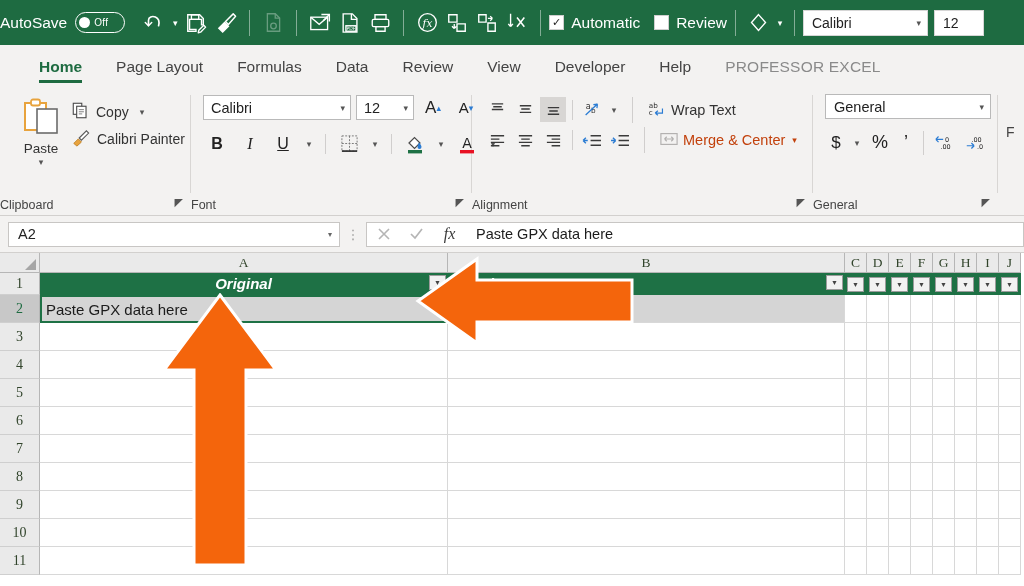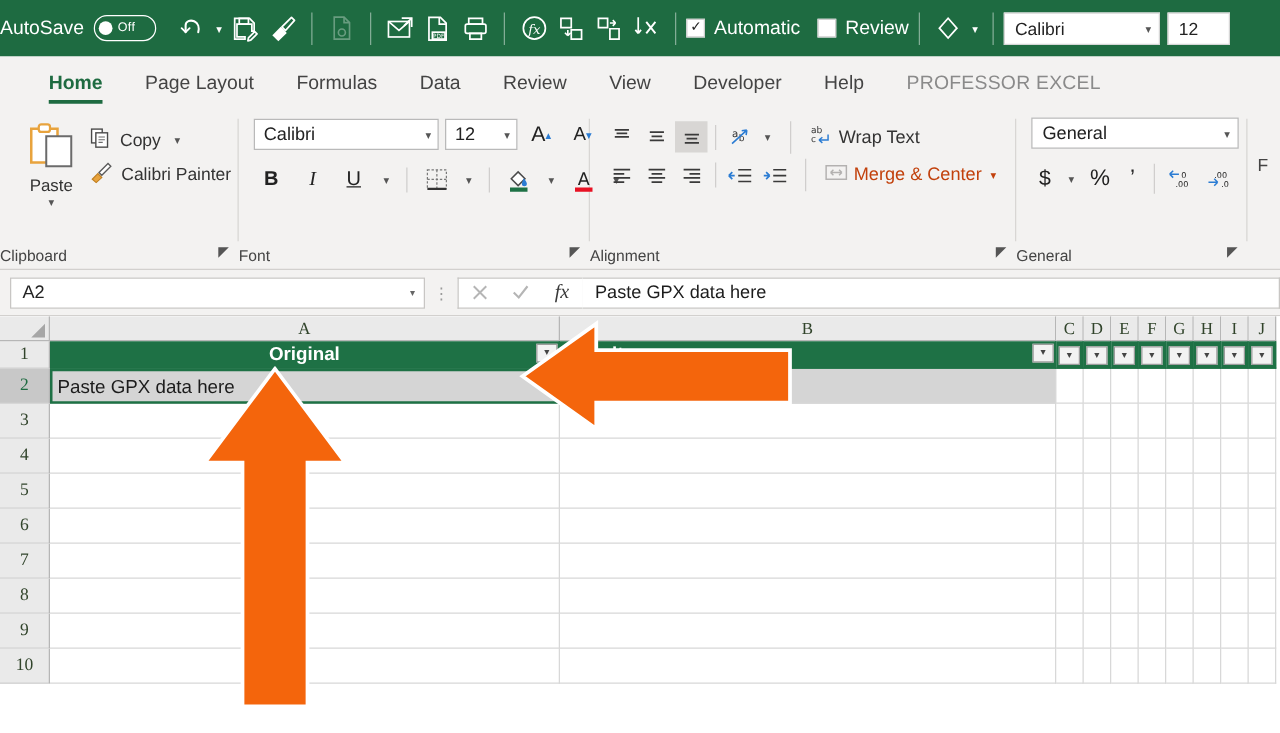--- a/index.html
+++ b/index.html
@@ -172,21 +172,21 @@
   }
   .rowhead.sel { background: #c8c8c8; color: #1e6b41; }
   .cell {
     border-right: 1px solid #d8d8d8; border-bottom: 1px solid #d8d8d8;
     display: flex; align-items: center; font-size: 15px; color: #1c1c1c;
     padding-left: 5px; overflow: hidden; white-space: nowrap;
   }
   .cell.hdr {
     background: #1e7145; color: #fff; font-weight: bold; justify-content: center;
     border-right: 1px solid #1e7145; border-bottom: 1px solid #1e7145;
-    padding-left: 0; position: relative;
+    padding-left: 0; position: relative; font-style: italic;
   }
   .cell.hdr.left { justify-content: flex-start; padding-left: 5px; }
   .filter-btn {
     position: absolute; right: 1px; top: 2px; width: 17px; height: 15px;
     background: #f2f2f2; border: 1px solid #9c9c9c;
     display: flex; align-items: center; justify-content: center;
     font-size: 7px; color: #444; line-height: 1;
   }
   .filter-sm {
     width: 17px; height: 15px; background: #f2f2f2; border: 1px solid #9c9c9c;
@@ -846,20 +846,35 @@
           <div class="cell" style="width: 397px;"></div>
           <div class="cell" style="width: 22px;"></div>
           <div class="cell" style="width: 22px;"></div>
           <div class="cell" style="width: 22px;"></div>
           <div class="cell" style="width: 22px;"></div>
           <div class="cell" style="width: 22px;"></div>
           <div class="cell" style="width: 22px;"></div>
           <div class="cell" style="width: 22px;"></div>
           <div class="cell" style="width: 22px;"></div>
         </div>
+        <div class="grid-row">
+          <div class="rowhead">
+            <span>11</span>
+          </div>
+          <div class="cell" style="width: 408px;"></div>
+          <div class="cell" style="width: 397px;"></div>
+          <div class="cell" style="width: 22px;"></div>
+          <div class="cell" style="width: 22px;"></div>
+          <div class="cell" style="width: 22px;"></div>
+          <div class="cell" style="width: 22px;"></div>
+          <div class="cell" style="width: 22px;"></div>
+          <div class="cell" style="width: 22px;"></div>
+          <div class="cell" style="width: 22px;"></div>
+          <div class="cell" style="width: 22px;"></div>
+        </div>
       </div>
 
     <svg class="arrow-up" style="left:160px;top:40px" width="120" height="275" viewBox="0 0 120 275">
       <path d="M60 2 L116 77 L86 77 L86 272 L34 272 L34 77 L4 77 Z" fill="#F4650C" stroke="#ffffff" stroke-width="3"></path>
     </svg>
 
     <svg class="arrow-left" style="left:415px;top:3px" width="220" height="90" viewBox="0 0 220 90">
       <path d="M3 45 L62 3 L62 24 L217 24 L217 66 L62 66 L62 87 Z" fill="#F4650C" stroke="#ffffff" stroke-width="3"></path>
     </svg>
 

